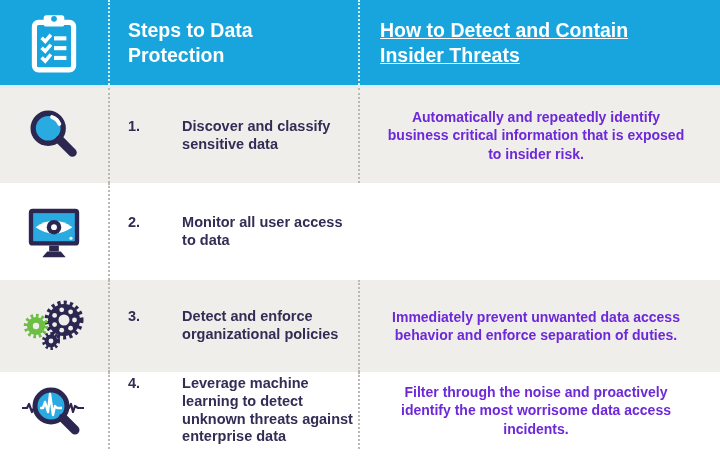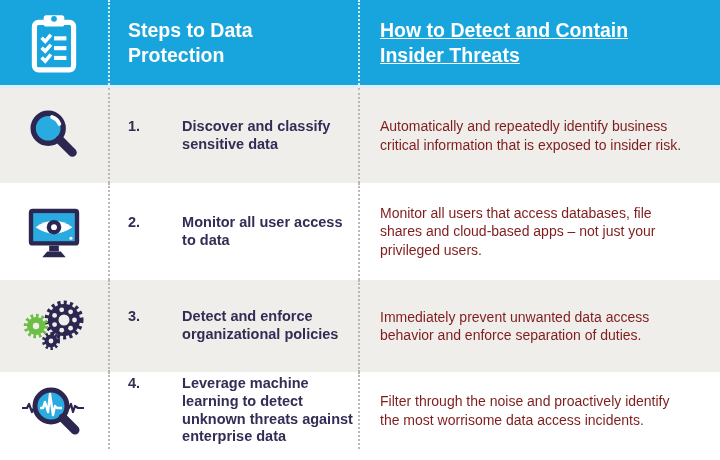--- a/index.html
+++ b/index.html
@@ -31,21 +31,21 @@
 
   .icon-cell{justify-content:center;}
   .step-cell{padding-left:18px;}
   .step{
     display:flex;color:#332D55;font-weight:bold;font-size:14.5px;line-height:1.22;
   }
   .step .num{margin-right:6px;white-space:nowrap;}
   .step .step-text{max-width:186px;margin-left:36px;}
   .desc-cell{padding-left:20px;padding-right:14px;}
   .desc{
-    color:#7f1d1d;font-weight:normal;font-size:14px;line-height:1.3;max-width:312px;
+    color:#6d28d9;font-weight:bold;font-size:14px;line-height:1.3;max-width:312px;text-align:center;
   }
 
   .footer-strip{height:8px;background:#ffffff;}
   svg{display:block;}
 </style>
 </head>
 <body>
 
 <div class="infographic">
 
@@ -108,23 +108,20 @@
           <path d="M20 58 L44 58 L39 52 L25 52 Z" fill="#2B2750"></path>
         </svg>
       </span>
     </div>
     <div class="cell divided step-cell">
       <div class="step">
         <span class="num">2.</span>
         <span class="step-text">Monitor all user access to data</span>
       </div>
     </div>
-    <div class="cell divided desc-cell">
-      <div class="desc">Monitor all users that access databases, file shares and cloud-based apps – not just your privileged users.</div>
-    </div>
   </div>
 
   <div class="band row alt r3">
     <div class="cell icon-cell">
       <span>
         <svg width="64" height="62" viewBox="0 0 64 62">
 
           <circle cx="42" cy="25" r="17" fill="none" stroke="#2B2750" stroke-width="5" stroke-dasharray="3 3.1"></circle>
           <circle cx="42" cy="25" r="16" fill="#2B2750"></circle>
           <circle cx="42" cy="25" r="5.5" fill="#F0EEEB"></circle>

